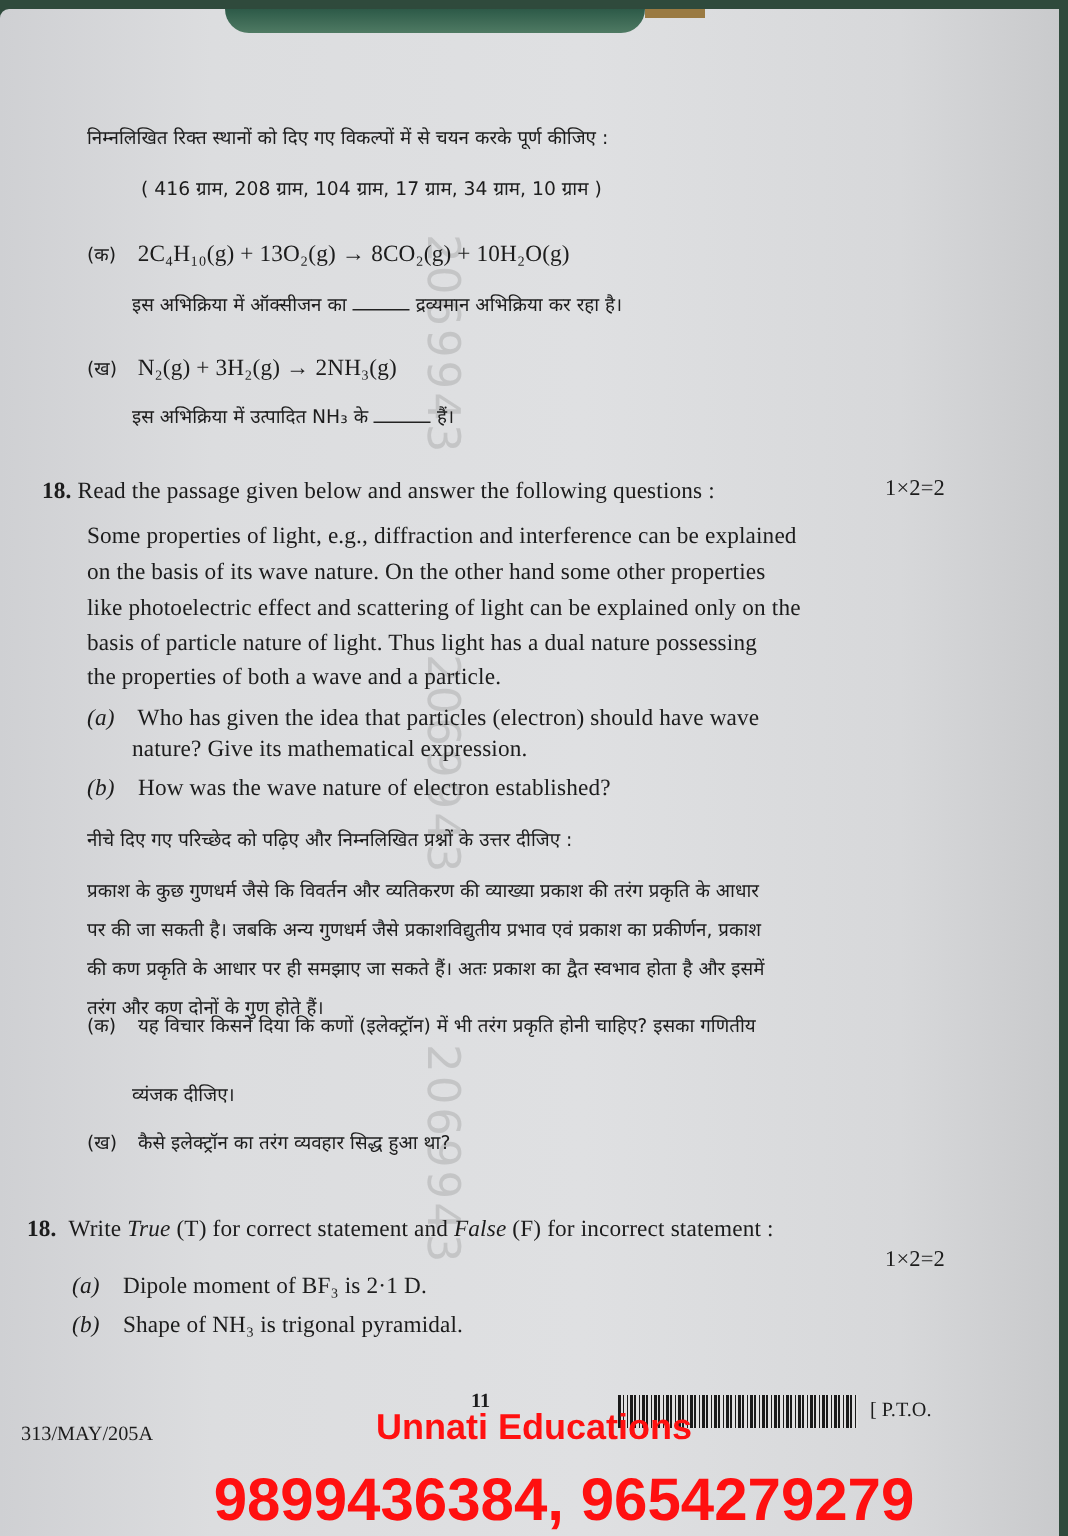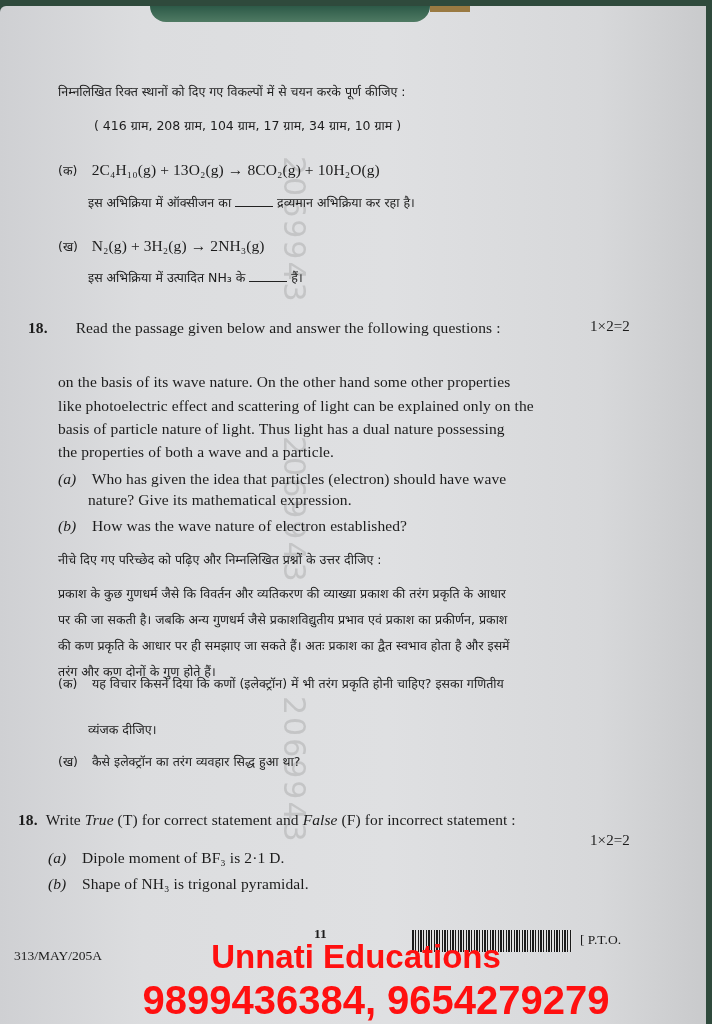--- a/index.html
+++ b/index.html
@@ -73,24 +73,25 @@
     <span class="en">N₂(g) + 3H₂(g) → 2NH₃(g)</span>
   </div>
   <div class="txt hi" style="left:88px; top:260px;">
     <span>इस अभिक्रिया में उत्पादित NH₃ के</span>
     <span class="blank"></span>
     <span>हैं।</span>
   </div>
 
   <div class="txt en" style="left:28px; top:310px;">
     <span class="qnum">18.</span>
-    <span style="margin-left:24px;">Read the passage given below and answer the following questions :</span>
+    <span style="margin-left:0;">Read the passage given below and answer the following questions :</span>
   </div>
   <div class="marks en" style="left:590px; top:312px;">1×2=2</div>
 
+  <div class="txt en" style="left:58px; top:340px;">Some properties of light, e.g., diffraction and interference can be explained</div>
   <div class="txt en" style="left:58px; top:364px;">on the basis of its wave nature. On the other hand some other properties</div>
   <div class="txt en" style="left:58px; top:388px;">like photoelectric effect and scattering of light can be explained only on the</div>
   <div class="txt en" style="left:58px; top:411px;">basis of particle nature of light. Thus light has a dual nature possessing</div>
   <div class="txt en" style="left:58px; top:434px;">the properties of both a wave and a particle.</div>
 
   <div class="txt en" style="left:58px; top:461px;">
     <span class="lbl ital">(a)</span>
     <span>Who has given the idea that particles (electron) should have wave</span>
   </div>
   <div class="txt en" style="left:88px; top:482px;">nature? Give its mathematical expression.</div>
@@ -129,15 +130,15 @@
     <span>Shape of NH₃ is trigonal pyramidal.</span>
   </div>
 
   <div class="footer" style="left:14px; top:924px;margin-top:18px;">
     <span>313/MAY/205A</span>
   </div>
   <div class="footer" style="left:314px; top:920px; font-weight:bold;">11</div>
   <div class="barcode"></div>
   <div class="footer" style="left:580px; top:926px;">[ P.T.O.</div>
 
-  <div class="brand" style="left:0; width:712px; top:932px; font-size:33px; padding-left:0;">Unnati Educations</div>
+  <div class="brand" style="left:0; width:712px; top:932px; font-size:24px; padding-left:0;">Unnati Educations</div>
   <div class="brand" style="left:0; width:712px; top:972px; font-size:40px;padding-left:20px;">9899436384, 9654279279</div>
 </div>
 
 </body></html>

